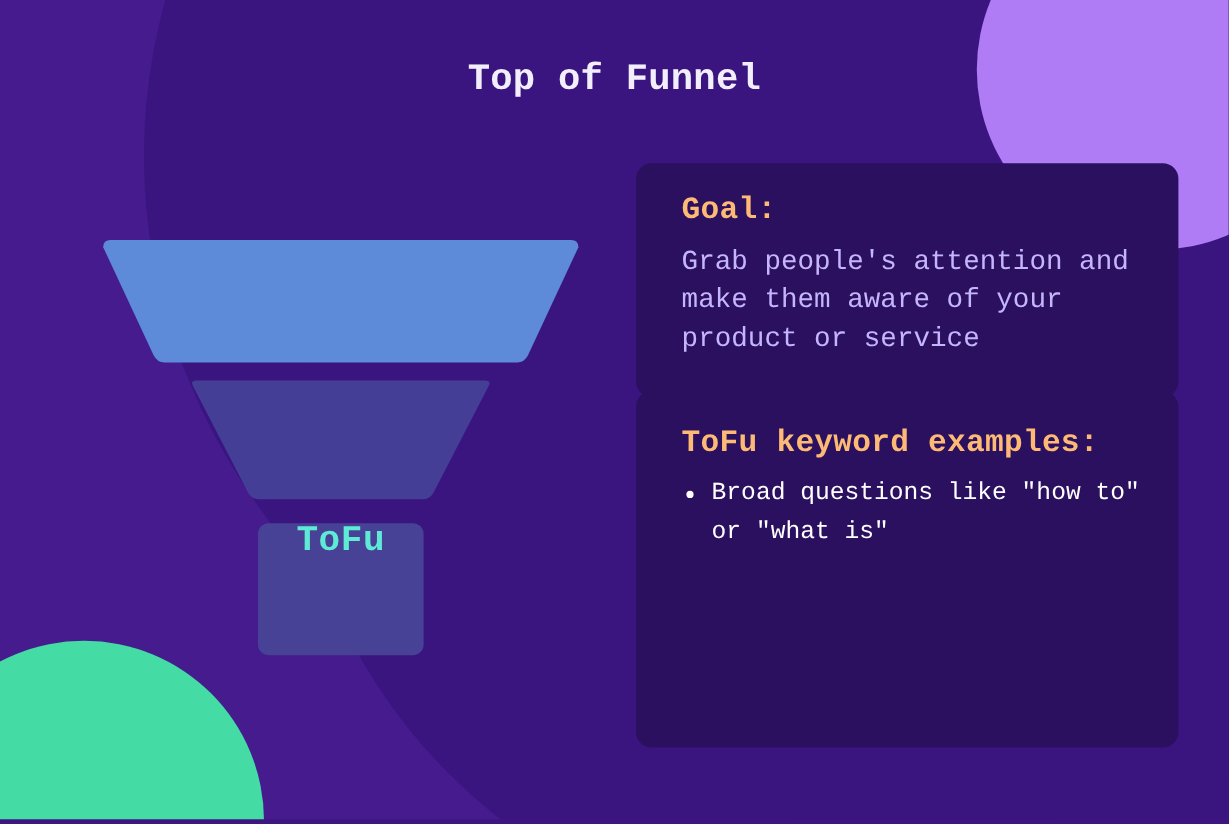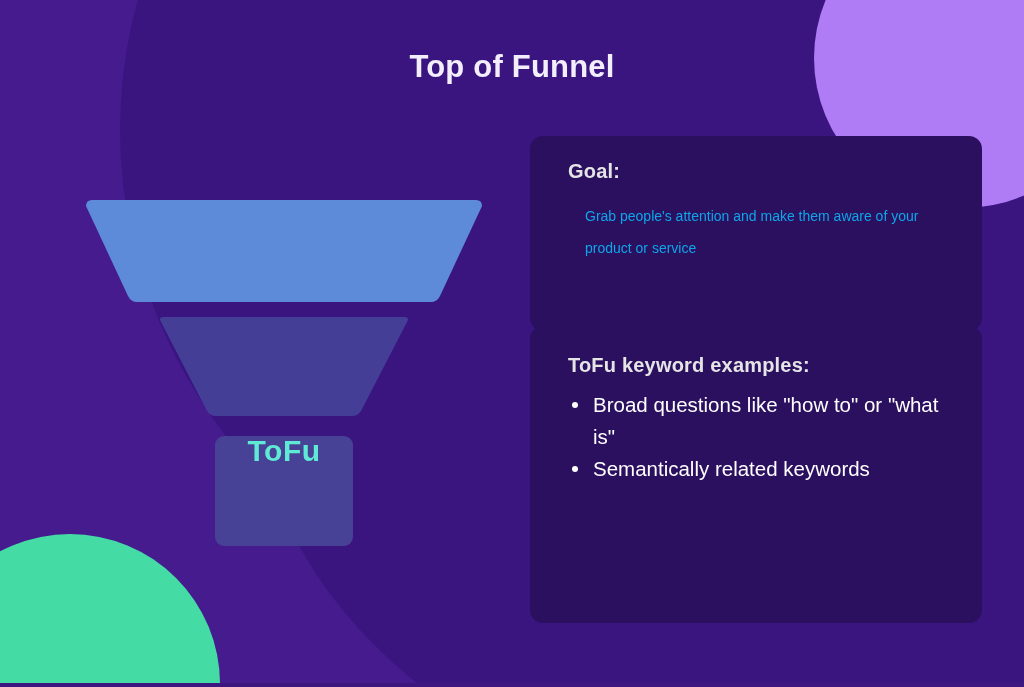--- a/index.html
+++ b/index.html
@@ -6,21 +6,21 @@
     margin: 0;
     padding: 0;
     background: #3e1680;
   }
   #slide {
     position: relative;
     width: 1024px;
     height: 683px;
     overflow: hidden;
     background: #451b8e;
-    font-family: Liberation Sans, sans-serif;
+    font-family: Liberation Mono, monospace;
     -webkit-font-smoothing: antialiased;
   }
 
   
   .bg-layer {
     position: absolute;
     inset: 0;
     overflow: hidden;
   }
   .blob-dark {
@@ -110,31 +110,31 @@
     padding: 24px 34px 0 38px;
   }
   .card-keywords {
     left: 530px;
     top: 326px;
     width: 452px;
     height: 297px;
     padding: 28px 30px 0 38px;
   }
   .card-heading {
-    color: #e5e5e5;
-    font-size: 20px;
+    color: #fdba74;
+    font-size: 26px;
     font-weight: bold;
     letter-spacing: 0.2px;
     margin: 0 0 12px 0;
   }
   .card-body {
-    color: #0ea5e9;
-    font-size: 14px;
+    color: #c4b5fd;
+    font-size: 23px;
     line-height: 32px;
-    margin: 17px;
+    margin: 0;
     font-weight: 500;
   }
   .bullet-list {
     list-style: none;
     margin: 0;
     padding: 0;
   }
   .bullet-item {
     position: relative;
     color: #ffffff;
@@ -179,17 +179,16 @@
 
   <div class="card card-goal">
     <div class="card-heading">Goal:</div>
     <p class="card-body">Grab people's attention and make them aware of your product or service</p>
   </div>
 
   <div class="card card-keywords">
     <div class="card-heading">ToFu keyword examples:</div>
     <ul class="bullet-list">
       <li class="bullet-item">Broad questions like "how to" or "what is"</li>
-      <li class="bullet-item">Semantically related keywords</li>
     </ul>
   </div>
 
 </div>
 
 </body></html>

